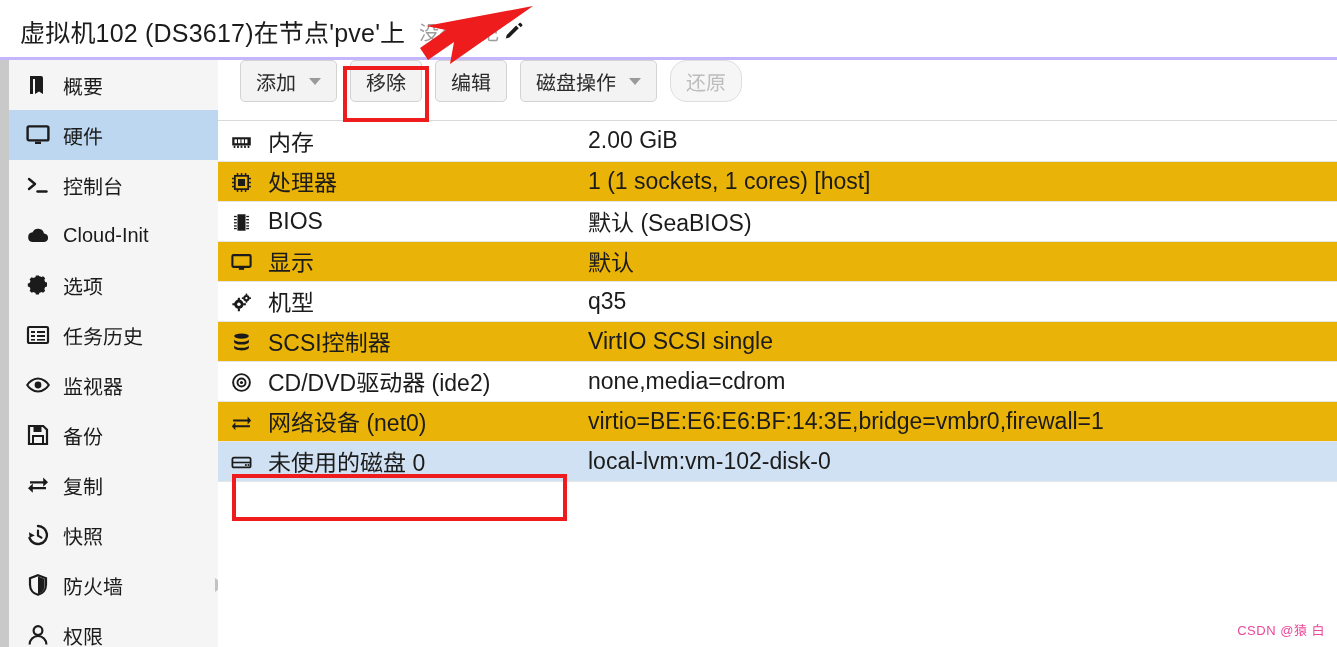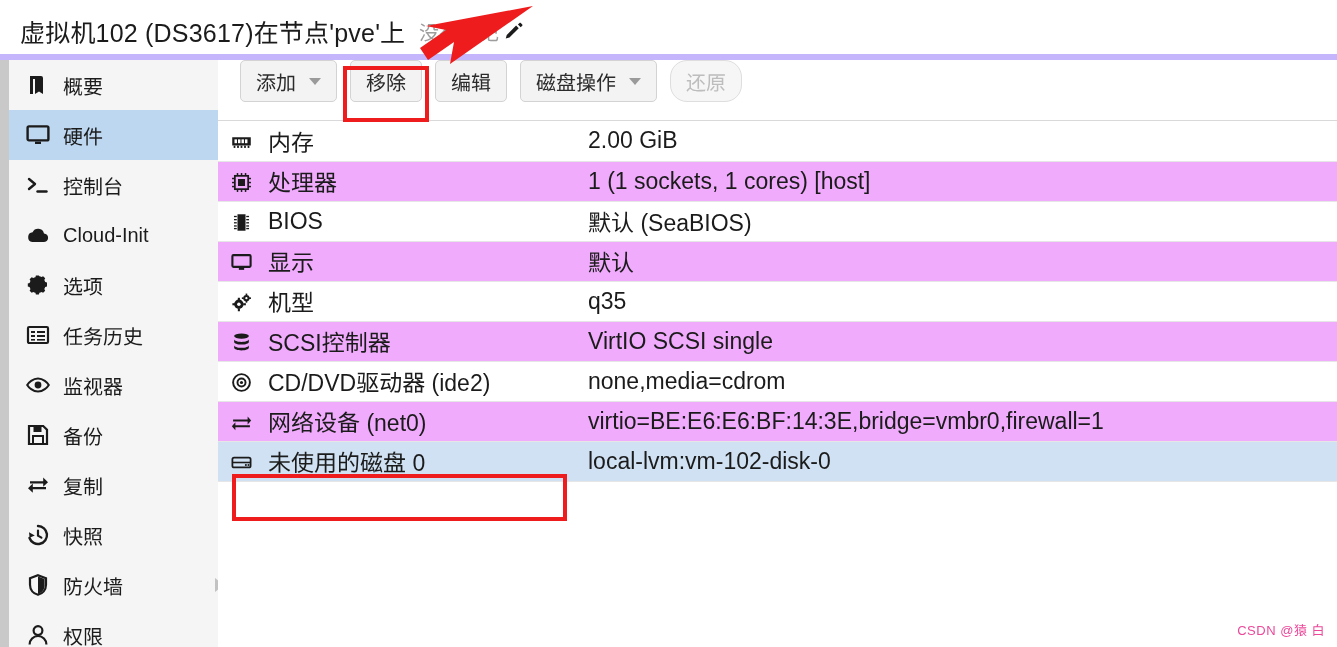--- a/index.html
+++ b/index.html
@@ -8,21 +8,21 @@
     background:#ffffff;
     font-family:"Liberation Sans","DejaVu Sans",sans-serif;
     overflow:hidden;
     position:relative;
   }
 
   
   #header{
     position:absolute;left:0;top:0;width:1337px;height:60px;
     background:#ffffff;
-    border-bottom:6px solid #c4b5fd;
+    border-bottom:3px solid #c4b5fd;
     box-sizing:border-box;
   }
   #page-title{
     position:absolute;left:20px;top:13px;
     font-size:25px;color:#1b1b1b;
     white-space:nowrap;letter-spacing:.2px;
   }
   #tags-wrap{
     position:absolute;left:419px;top:17px;
     display:flex;align-items:center;gap:2px;
@@ -122,21 +122,21 @@
     font-size:23px;color:#1b1b1b;
     border-bottom:1px solid #e6e6e6;
     vertical-align:middle;
     white-space:nowrap;
     overflow:hidden;
   }
   .c-ico{width:46px;text-align:center;}
   .c-ico svg{display:inline-block;vertical-align:middle;}
   .c-key{width:320px;padding-left:4px !important;}
   .c-val{padding-left:0 !important;}
-  tr.odd td{background:#f0abfc;}
+  tr.odd td{background:#eab308;}
   tr.sel td{background:#cfe1f2;}
 
   
   .redbox{
     position:absolute;
     border:4px solid #ee1c1c;
     box-sizing:border-box;
     pointer-events:none;
   }
   #annot-arrow{

